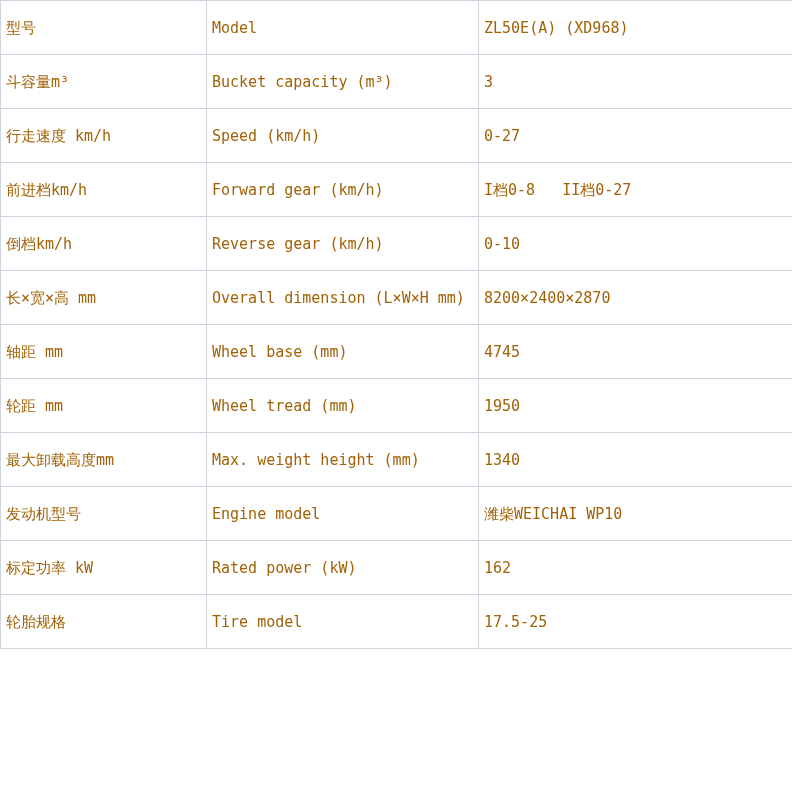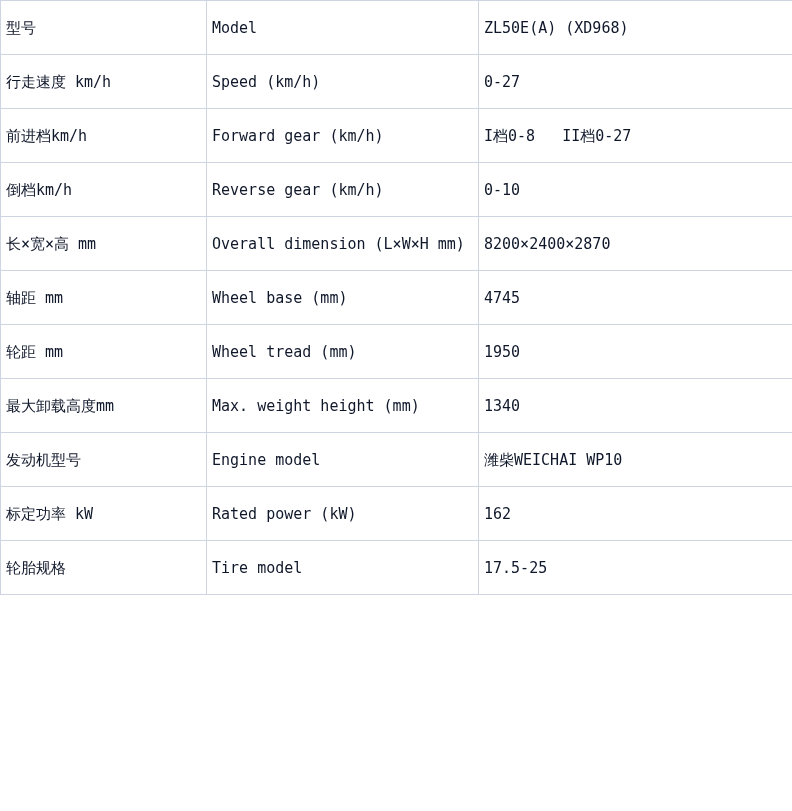--- a/index.html
+++ b/index.html
@@ -19,21 +19,21 @@
     width: 792px;
     background: #ffffff;
   }
   table.spec-table td {
     border: 1px solid #ccd5e0;
     height: 53px;
     padding: 0 4px 0 5px;
     font-family: "DejaVu Sans Mono", "Liberation Mono", monospace;
     font-size: 15px;
     line-height: 1.2;
-    color: #0f172a;
+    color: #a16207;
     vertical-align: middle;
     white-space: pre;
     overflow: hidden;
   }
   col.c1 { width: 206px; }
   col.c2 { width: 272px; }
   col.c3 { width: 314px; }
 </style>
 </head>
 <body>
@@ -43,20 +43,25 @@
     <colgroup>
       <col class="c1">
         <col class="c2">
         <col class="c3">
     </colgroup>
     <tbody>
       <tr>
         <td>型号</td>
         <td>Model</td>
         <td>ZL50E(A) (XD968)</td>
+      </tr>
+      <tr>
+        <td>斗容量m³</td>
+        <td>Bucket capacity (m³)</td>
+        <td>3</td>
       </tr>
       <tr>
         <td>行走速度 km/h</td>
         <td>Speed (km/h)</td>
         <td>0-27</td>
       </tr>
       <tr>
         <td>前进档km/h</td>
         <td>Forward gear (km/h)</td>
         <td>I档0-8   II档0-27</td>

